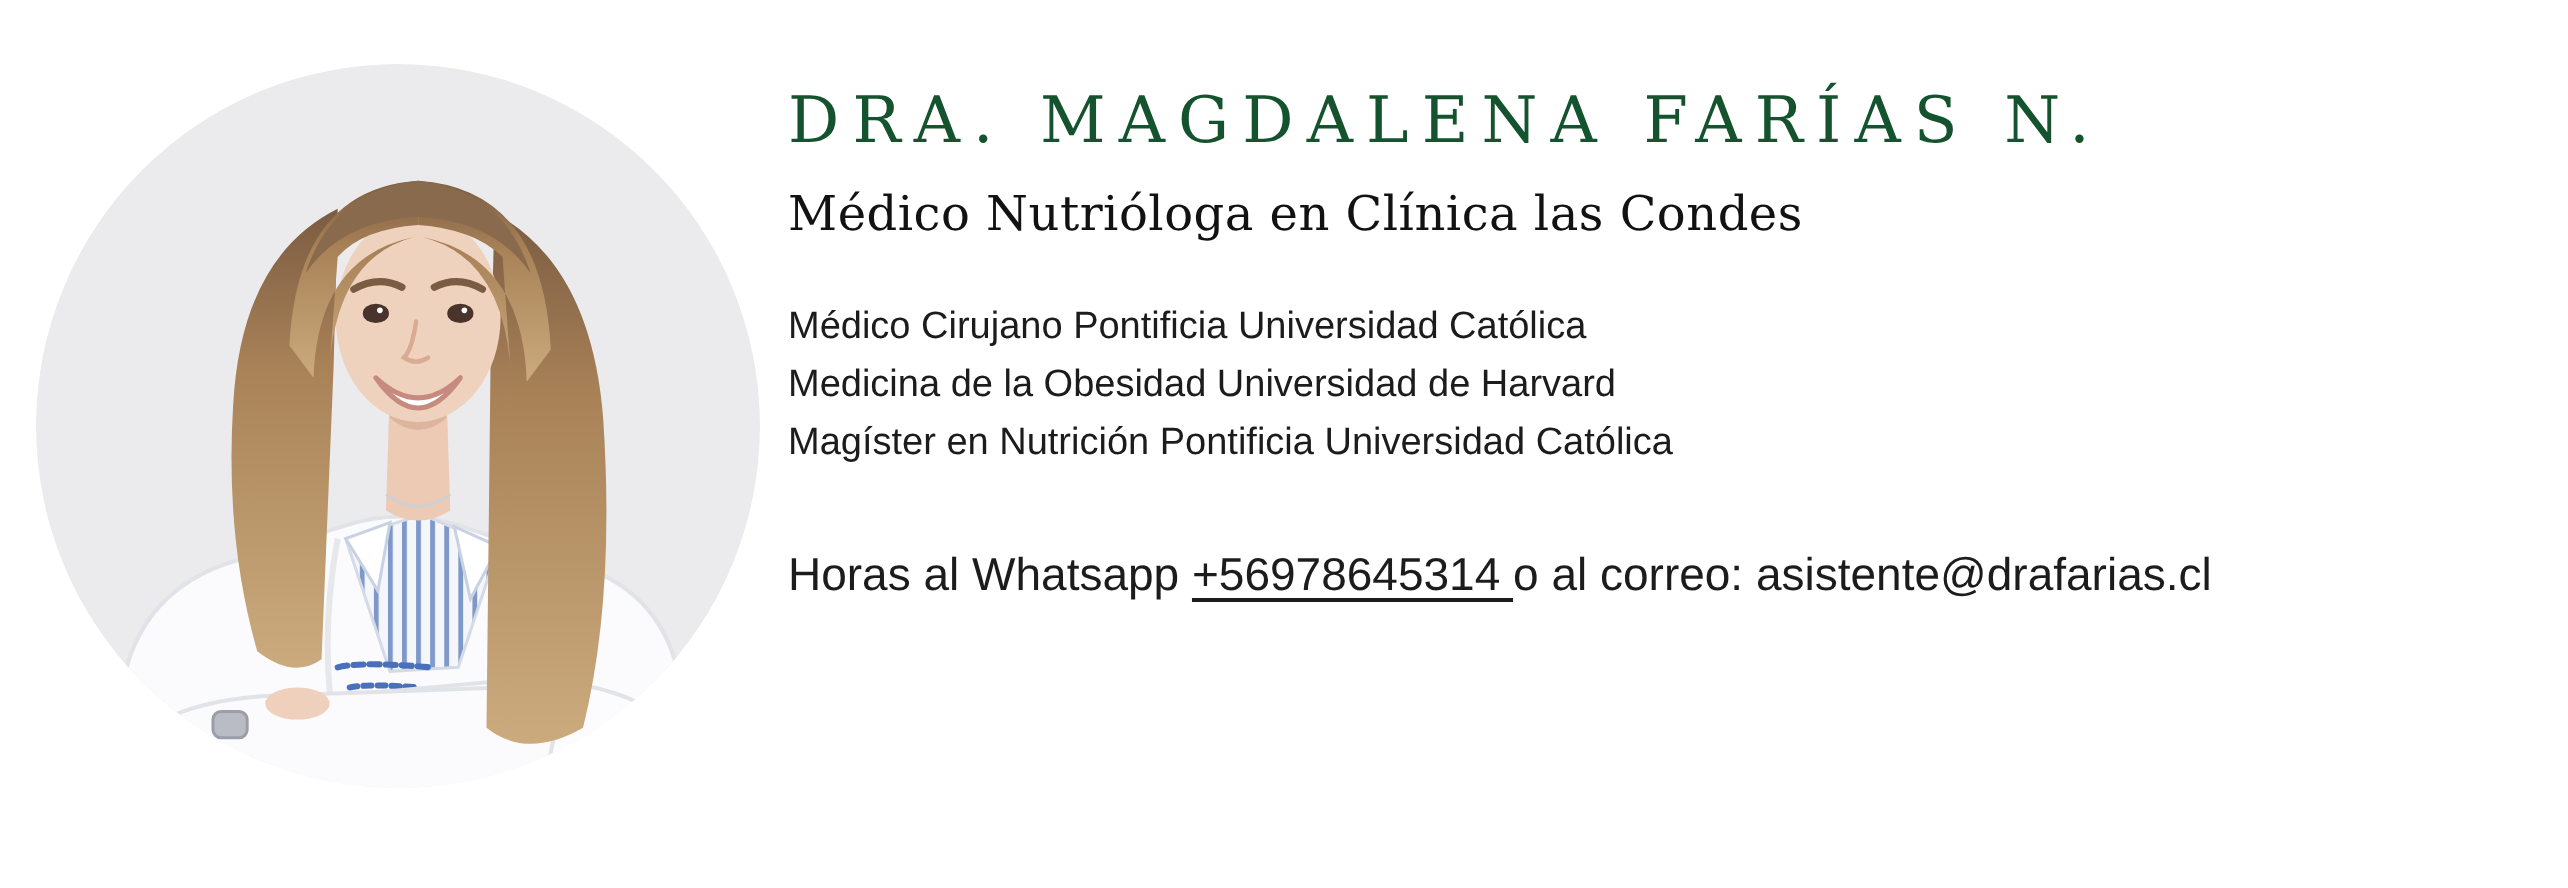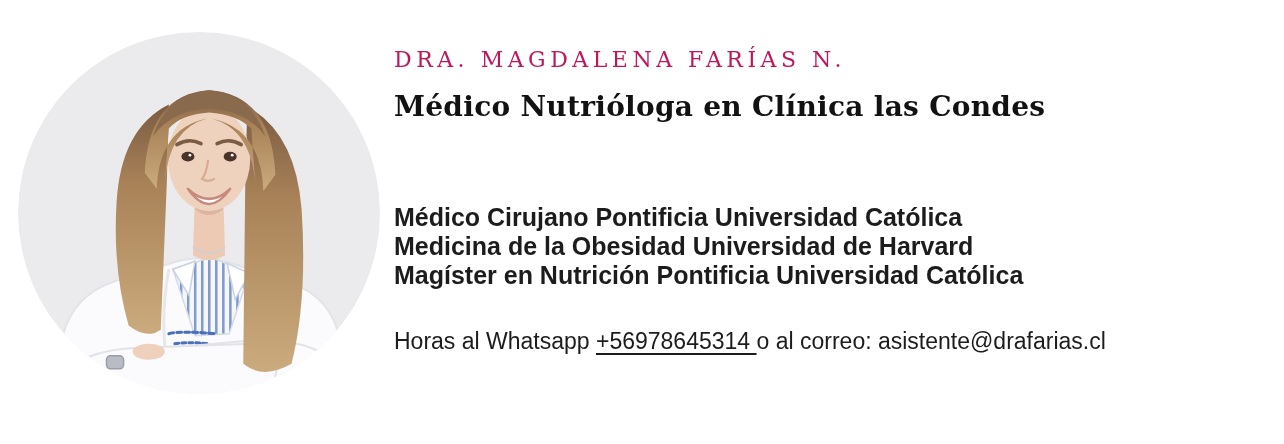--- a/index.html
+++ b/index.html
@@ -16,38 +16,38 @@
     overflow:hidden;
   }
   .avatar svg{display:block;width:100%;height:100%;}
   .text-col{
     position:absolute;left:394px;top:41px;width:860px;
     color:#1c1c1c;
   }
   .doctor-name{
     margin:0;
     font-family:"DejaVu Serif","Liberation Serif",serif;
-    font-size:22px;font-weight:500;
+    font-size:32px;font-weight:500;
     letter-spacing:0.205em;
     line-height:38px;
-    color:#be185d;
+    color:#14532d;
     white-space:nowrap;
   }
   .doctor-specialty{
     margin:12px 0 0 0;
     font-family:"DejaVu Serif","Liberation Serif",serif;
-    font-size:28px;font-weight:700;
+    font-size:24px;font-weight:400;
     letter-spacing:0.01em;
     line-height:32px;
     color:#121212;
     white-space:nowrap;
   }
   .credentials{
-    margin-top:80px;
-    font-size:25px;line-height:29px;color:#1c1c1c;font-weight:bold;
+    margin-top:26px;
+    font-size:19px;line-height:29px;color:#1c1c1c;
   }
   .contact{
     margin-top:36px;
     font-size:23px;line-height:30px;color:#1c1c1c;
   }
   .contact p{margin:0;white-space:nowrap;}
   .phone-link{
     text-decoration:underline;
     text-decoration-thickness:1.5px;
     text-underline-offset:4px;

